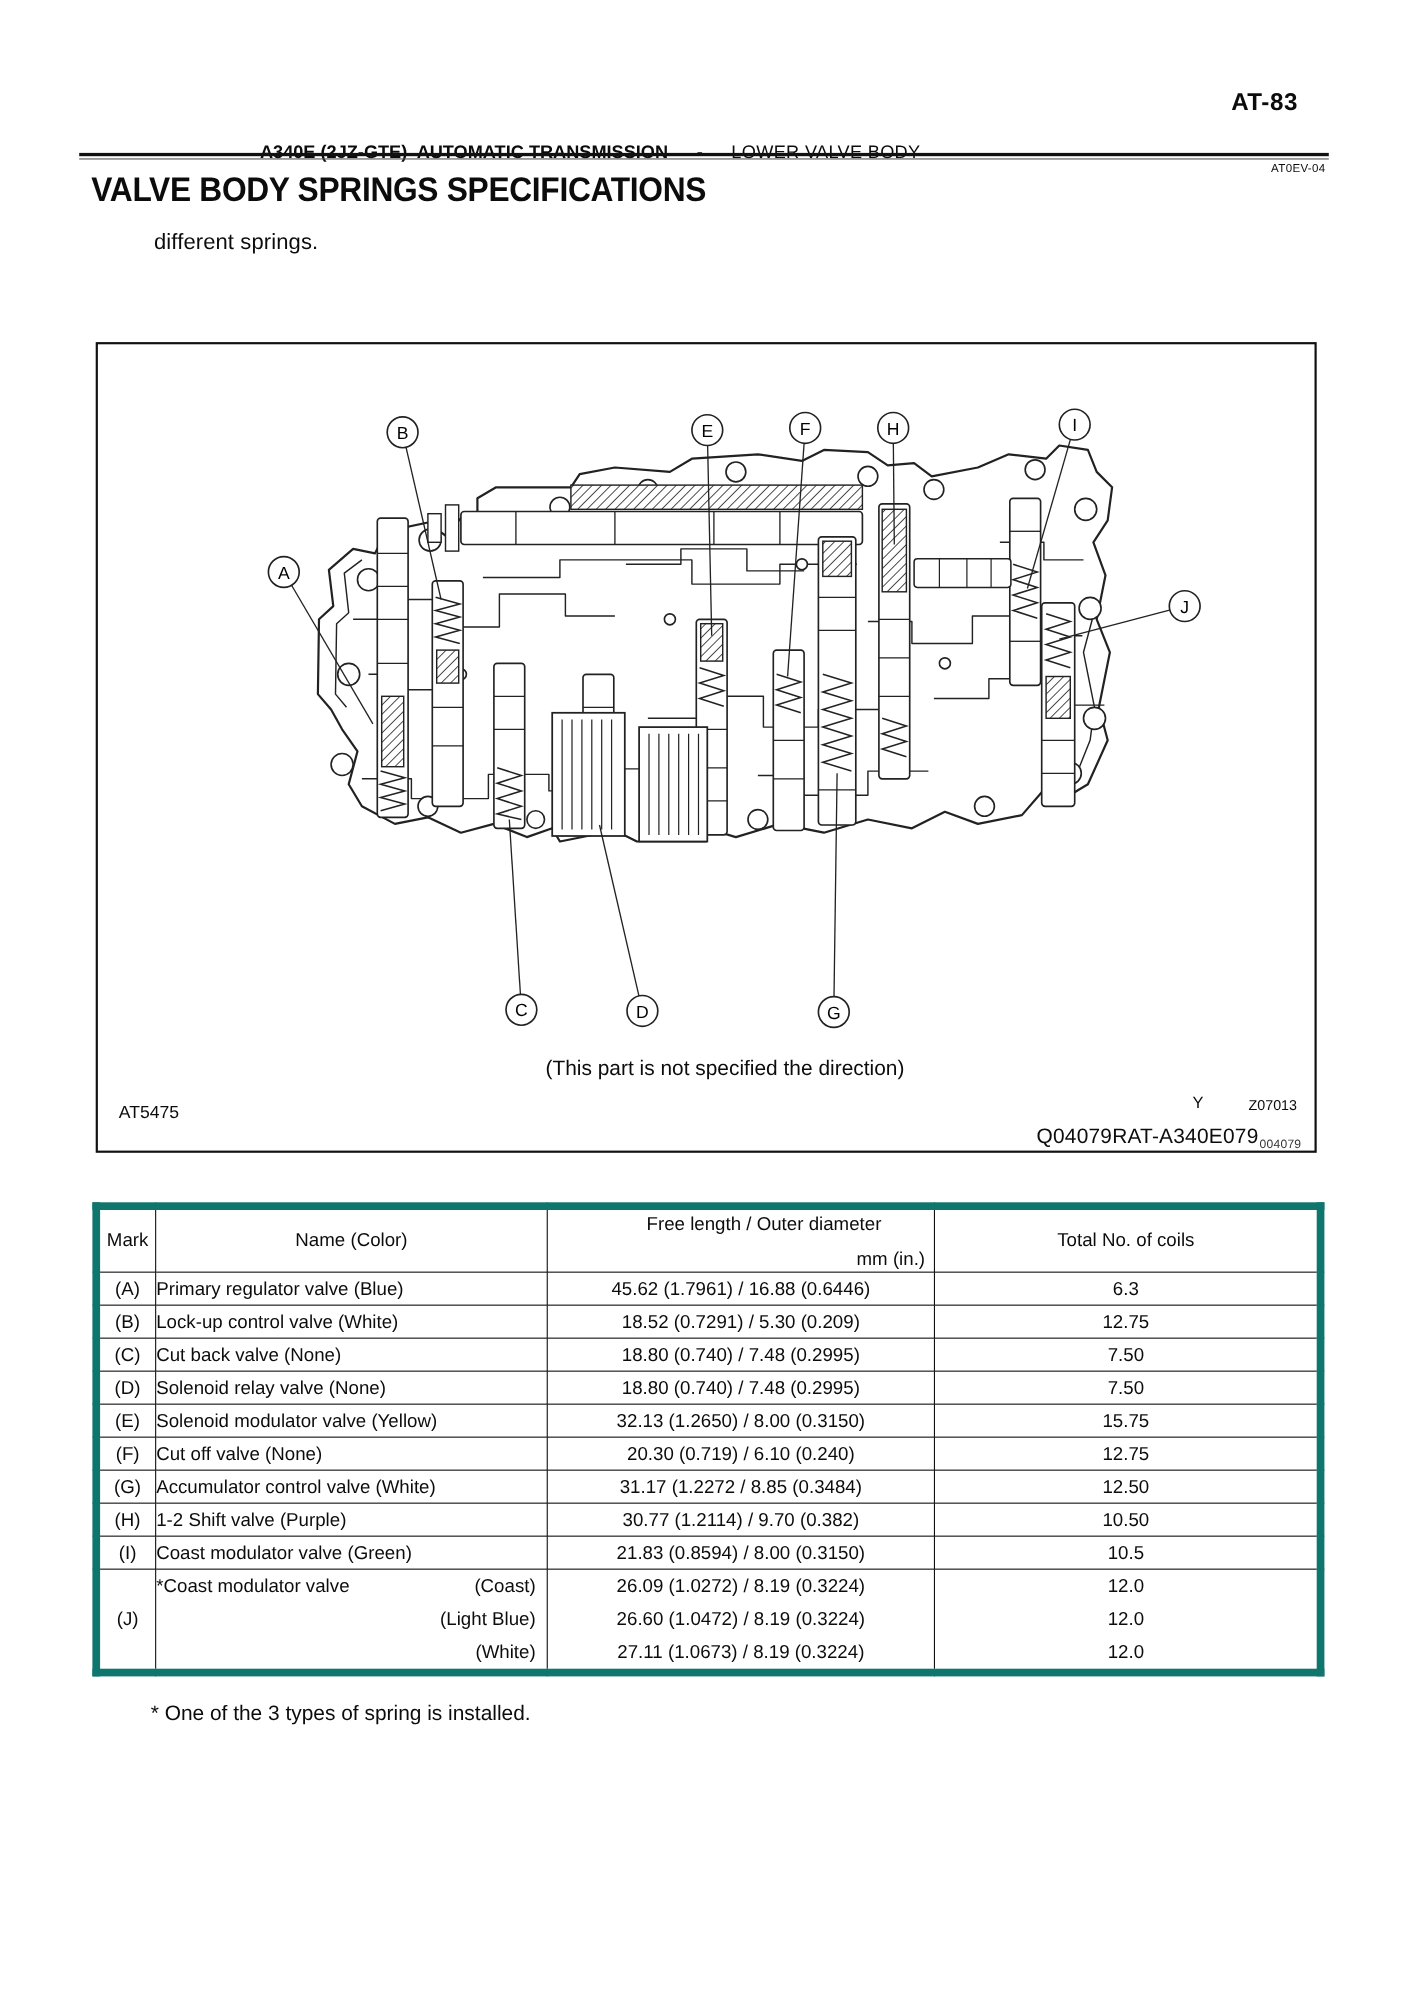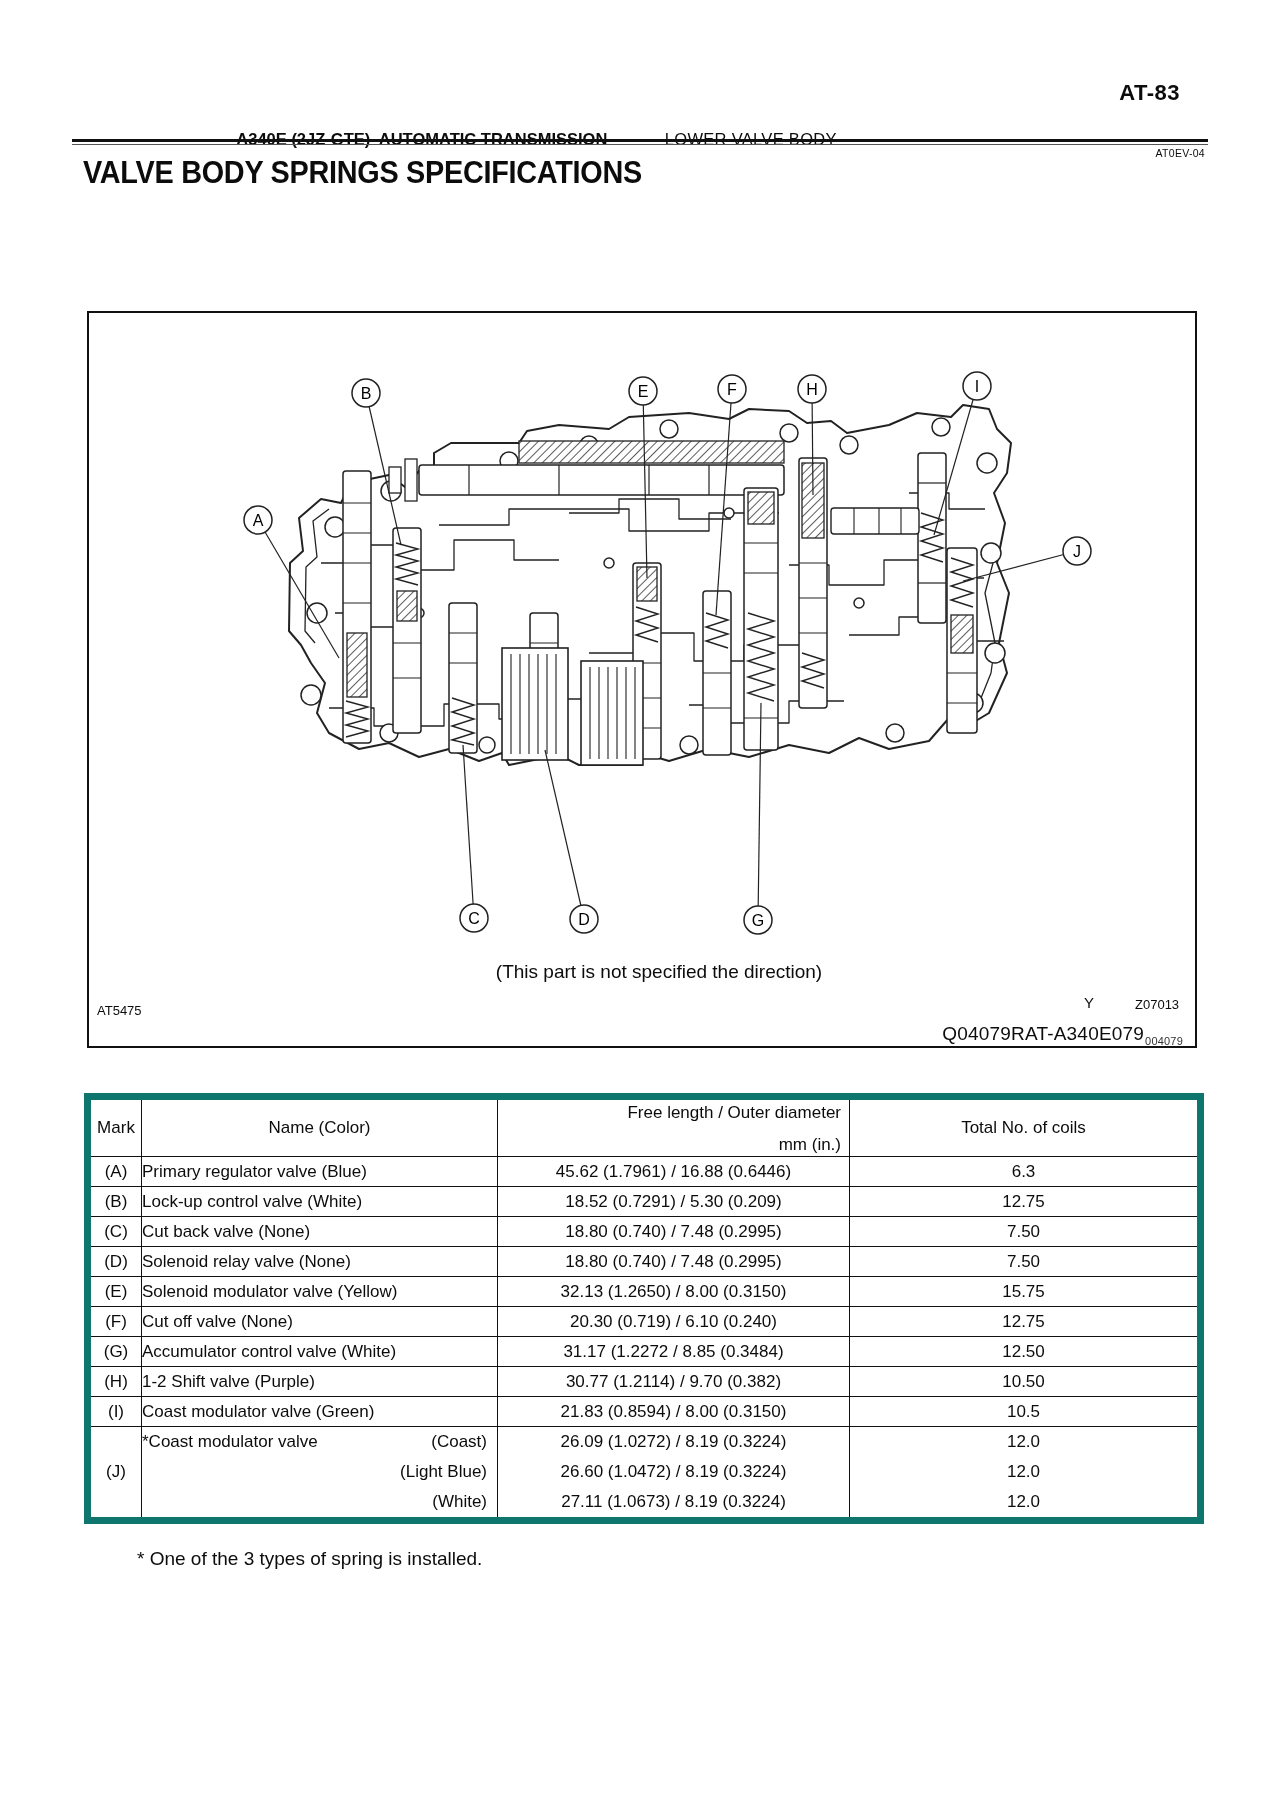--- a/index.html
+++ b/index.html
@@ -42,41 +42,41 @@
     position:absolute; left:87px; top:311px;
     width:1110px; height:737px;
     border:2px solid #111; box-sizing:border-box;
     background:#fff;
   }
   .figure svg{position:absolute; left:0; top:0;}
   .fig-caption{
     position:absolute; left:260px; top:648px; width:620px;
     text-align:center; font-size:19px;
   }
-  .fig-ref-left{position:absolute; left:8px; top:690px; font-size:13px;}
+  .fig-ref-left{position:absolute; left:19px; top:690px; font-size:16px;}
   .fig-ref-y{position:absolute; left:995px; top:681px; font-size:15px;}
   .fig-ref-code{position:absolute; left:1046px; top:684px; font-size:13px;}
   .fig-part-code{position:absolute; right:12px; top:710px; font-size:19px; letter-spacing:0.2px;}
   .fig-part-code .sub{font-size:11px; vertical-align:-5px; margin-left:1px; color:#333;text-align:right;}
   
   table.specs{
     position:absolute; left:84px; top:1093px;
     width:1113px; border-collapse:collapse; table-layout:fixed;
     font-size:17px; color:#0c0c0c;
     border:7px solid #0f766e;
   }
   table.specs td, table.specs th{
     border:1.5px solid #111;
     padding:0; font-weight:normal;
     background:#fff;
   }
   table.specs thead th{height:56px; vertical-align:middle;}
   th.h-free{vertical-align:top !important;}
   .h-free-wrap{display:flex; flex-direction:column; justify-content:space-between; height:52px; padding:3px 8px 1px 8px;}
-  .h-free-l1{text-align:right;margin-left:42px;}
+  .h-free-l1{text-align:center;margin-left:42px;}
   .h-free-l2{text-align:right;}
   td.c-mark{text-align:center;}
   td.c-name{text-align:left; padding-left:10px;}
   td.c-free{text-align:center;}
   td.c-coils{text-align:center;}
   table.specs tbody tr{height:30px;}
   tr.j-block{height:93px;}
   tr.j-block td{vertical-align:middle;}
   .j-line{display:flex; justify-content:space-between; line-height:30px; padding-right:10px;}
   .j-line-right{text-align:right; line-height:30px; padding-right:10px;}
@@ -93,20 +93,21 @@
   <div class="running-header">
     <span class="rh-bold">A340E (2JZ-GTE)  AUTOMATIC TRANSMISSION</span><span class="rh-sep">-</span><span class="rh-plain">LOWER VALVE BODY</span>
   </div>
   <div class="rule-thick"></div>
   <div class="rule-thin"></div>
   <div class="doc-code">AT0EV-04</div>
 
   <h1 class="title">VALVE BODY SPRINGS SPECIFICATIONS</h1>
 
   <div class="hint">
+    <div>different springs.</div>
   </div>
 
   <div class="figure">
     <svg width="1106" height="733" viewBox="0 0 1106 733">
       <defs>
         <pattern id="hatch" patternUnits="userSpaceOnUse" width="6" height="6" patternTransform="rotate(45)">
           <rect width="6" height="6" fill="#ffffff"></rect>
           <line x1="0" y1="0" x2="0" y2="6" stroke="#333" stroke-width="1.6"></line>
         </pattern>
       </defs>

